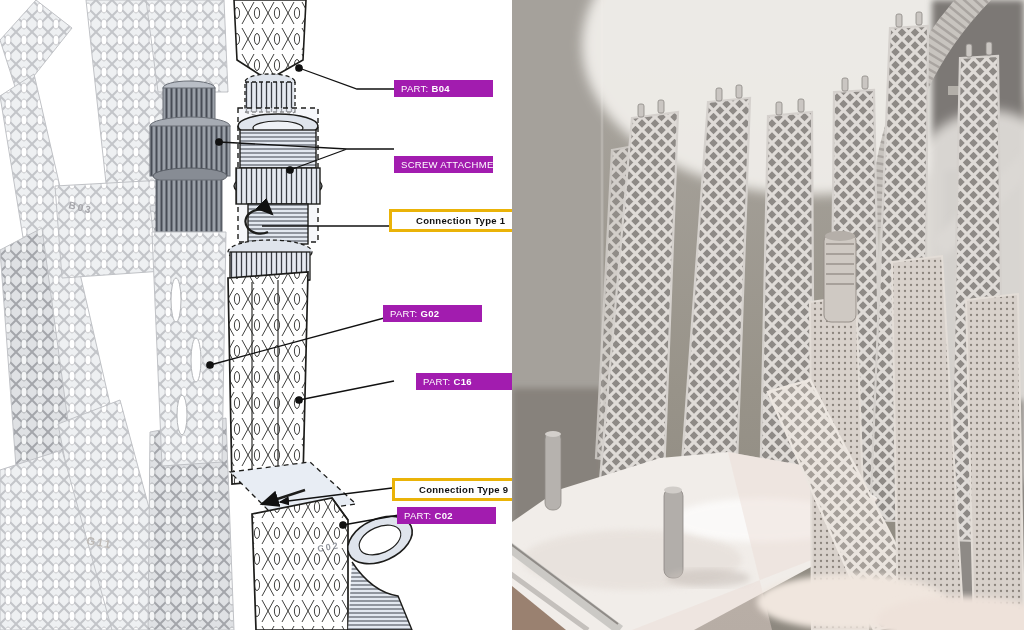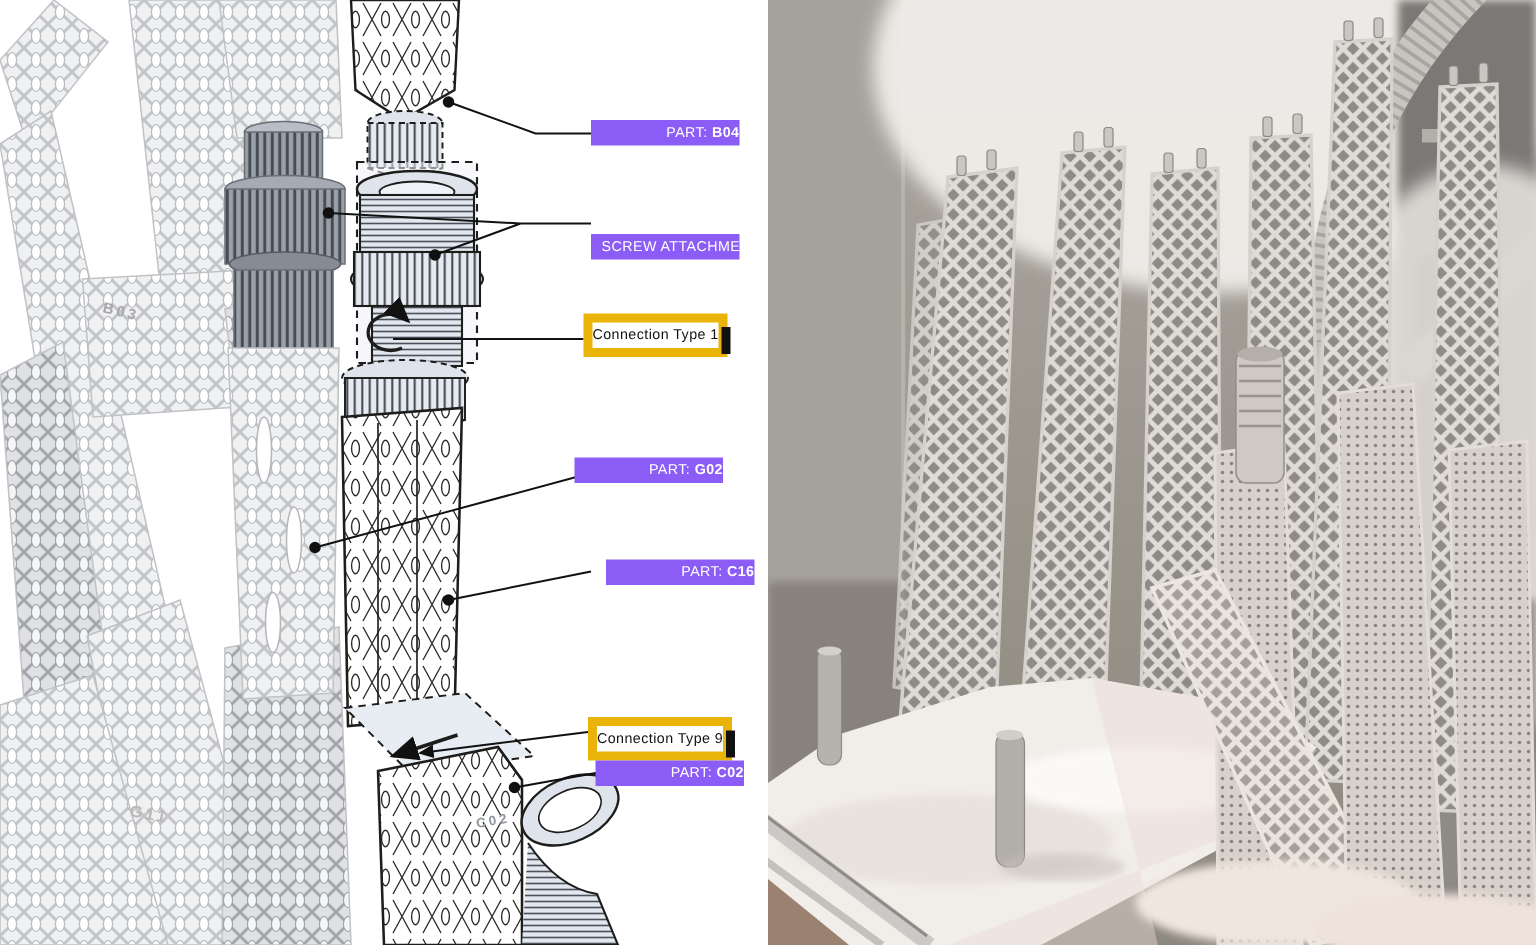--- a/index.html
+++ b/index.html
@@ -3,24 +3,24 @@
 <meta charset="utf-8">
 <style>
   html,body{margin:0;padding:0;background:#fff;}
   #stage{position:relative;width:1024px;height:630px;overflow:hidden;
          font-family:"Liberation Sans",sans-serif;background:#fff;}
   #diagram-panel{position:absolute;left:0;top:0;width:512px;height:630px;background:#fff;}
   #photo-panel{position:absolute;left:512px;top:0;width:512px;height:630px;overflow:hidden;}
   svg{display:block;}
   .callout{position:absolute;height:17px;line-height:17px;font-size:9.5px;
            white-space:nowrap;letter-spacing:.3px;}
-  .callout.dark{background:#8b5cf6;color:#fff;width:92px;padding-left:7px;text-align:right;}
+  .callout.dark{background:#a21caf;color:#fff;width:92px;padding-left:7px;}
   .callout.dark span{font-weight:400;}
   .callout.dark b{font-weight:700;}
-  .callout.light{background:#fff;border:6px solid #eab308;color:#111;padding:0 0;font-weight:400;}
+  .callout.light{background:#fff;border:3px solid #eab308;color:#111;padding:0 24px;font-weight:700;}
   .callout.light::after{content:"";position:absolute;right:-8px;top:3px;width:6px;height:18px;background:#111;}
   .emboss{font-weight:700;letter-spacing:2px;}
 </style>
 </head>
 <body>
 
 <div id="stage">
 
   <div id="diagram-panel">
     <svg width="512" height="630" viewBox="0 0 512 630">
@@ -148,21 +148,21 @@
     </div>
     <div class="callout dark" style="left:394px;top:156px">
       <span>SCREW ATTACHMENT</span><b></b>
     </div>
     <div class="callout light" style="left:389px;top:209px">
       <span>Connection Type 1</span>
     </div>
     <div class="callout dark" style="left:383px;top:305px">
       <span>PART: </span><b>G02</b>
     </div>
-    <div class="callout dark" style="left:404px;top:373px">
+    <div class="callout dark" style="left:416px;top:373px">
       <span>PART: </span><b>C16</b>
     </div>
     <div class="callout light" style="left:392px;top:478px">
       <span>Connection Type 9</span>
     </div>
     <div class="callout dark" style="left:397px;top:507px">
       <span>PART: </span><b>C02</b>
     </div>
   </div>
 

